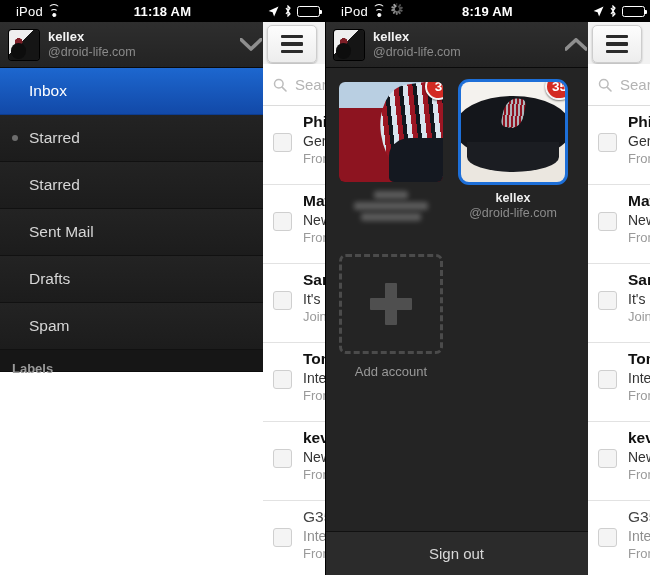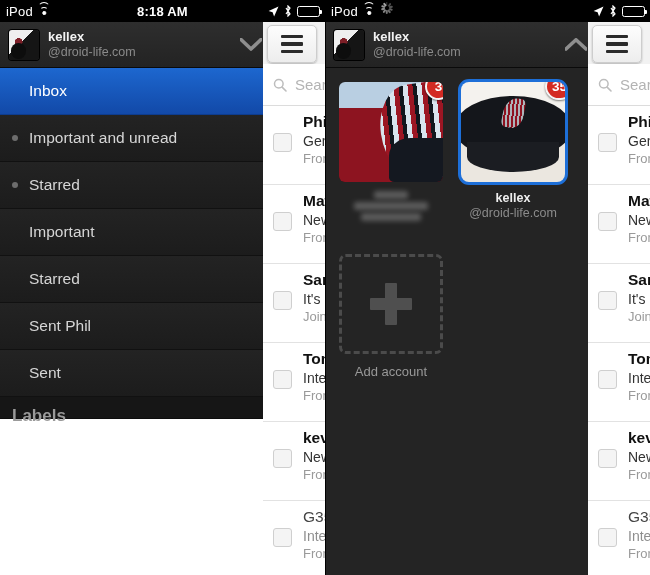--- a/index.html
+++ b/index.html
@@ -11,21 +11,21 @@
   }
   .screens { display:flex; width:650px; height:575px; }
   .screen { position:relative; width:325px; height:575px; overflow:hidden; background:#000; }
 
   
   .statusbar {
     height:22px; background:#000; color:#fff;
     display:flex; align-items:center; position:relative;
     font-size:13px; letter-spacing:.2px;
   }
-  .sb-left { display:flex; align-items:flex-start; gap:5px; padding-left:6px; }
+  .sb-left { display:flex; align-items:center; gap:5px; padding-left:16px; }
   .sb-carrier { font-size:13px; font-weight:400; }
   .wifi { width:13px; height:11px; position:relative; display:inline-block; }
   .wifi i {
     position:absolute; left:50%; bottom:0; transform:translateX(-50%);
     border:1.6px solid #fff; border-bottom-color:transparent;
     border-left-color:transparent; border-right-color:transparent;
     border-radius:50%;
   }
   .wifi i:nth-child(1){ width:13px; height:13px; }
   .wifi i:nth-child(2){ width:8px; height:8px; }
@@ -106,21 +106,21 @@
   .row.active .lbl { color:#fff; }
   .row .badge {
     margin-left:auto; background:#3a3a3a; color:#e2e2e2;
     font-size:11.5px; font-weight:700; border-radius:3px;
     padding:3px 7px; box-shadow:inset 0 1px 0 #4d4d4d;
   }
   .row.active .badge { background:#153f86; color:#eaeaea; box-shadow:inset 0 1px 0 #3a6cc0; }
   .row.section {
     height:22px; background:#161616; border-bottom:1px solid #0d0d0d;
   }
-  .row.section .lbl { color:#9a9a9a; font-size:17px; font-weight:700;margin-top:16px; }
+  .row.section .lbl { color:#9a9a9a; font-size:13px; font-weight:700;margin-top:16px; }
 
   
   .maillist { position:absolute; top:22px; left:0; right:0; bottom:0; background:#fff; }
   .search {
     height:42px; display:flex; align-items:center; padding:0 10px;
     border-bottom:1px solid #dcdcdc; background:#fff;
   }
   .search .mag { width:14px; height:14px; margin-right:8px; flex:none; }
   .search .ph { color:#b3b3b3; font-size:15px; white-space:nowrap; }
   .mail {
@@ -244,21 +244,21 @@
 
     <div class="statusbar">
       <div class="sb-left">
         <span class="sb-carrier">iPod</span>
         <span class="wifi">
             <i></i>
             <i></i>
             <i></i>
           </span>
       </div>
-      <div class="sb-time">8:18 AM</div>
+      <div class="sb-time">11:18 AM</div>
       <div class="sb-right">
         <span class="loc-arrow">
           <svg width="11" height="11" viewBox="0 0 11 11">
               <path d="M10.5 0.5 L0.6 5 L4.6 6.3 L6.1 10.4 Z" fill="#fff"></path>
             </svg>
         </span>
         <span class="bt">
           <svg width="8" height="12" viewBox="0 0 8 12">
               <path d="M2 3 L6 9 L4 11 L4 1 L6 3 L2 9" fill="none" stroke="#fff" stroke-width="1.2"></path>
             </svg>
@@ -289,43 +289,37 @@
     </div>
 
     <div class="sidebar" id="sidebar-left">
         <div class="row active">
           <span class="indent"></span>
           <span class="lbl">Inbox</span>
           <span class="badge">35</span>
         </div>
         <div class="row">
           <span class="dot"></span>
-          <span class="lbl">Important and unread</span>
-          <span class="badge">32</span>
-        </div>
-        <div class="row">
-          <span class="dot"></span>
           <span class="lbl">Starred</span>
-        </div>
-        <div class="row">
-          <span class="indent"></span>
-          <span class="lbl">Important</span>
-          <span class="badge">33</span>
         </div>
         <div class="row">
           <span class="indent"></span>
           <span class="lbl">Starred</span>
         </div>
         <div class="row">
           <span class="indent"></span>
-          <span class="lbl">Sent Phil</span>
+          <span class="lbl">Sent Mail</span>
         </div>
         <div class="row">
           <span class="indent"></span>
-          <span class="lbl">Sent</span>
+          <span class="lbl">Drafts</span>
+        </div>
+        <div class="row">
+          <span class="indent"></span>
+          <span class="lbl">Spam</span>
         </div>
         <div class="row section">
           <span class="lbl">Labels</span>
         </div>
       </div>
 
     <div class="ham-shade"></div>
     <div class="ham-btn">
         <i></i>
         <i></i>
@@ -394,20 +388,21 @@
             <i style="transform: translate(-50%, -50%) rotate(72deg) translateY(-6px); opacity: 0.48;"></i>
             <i style="transform: translate(-50%, -50%) rotate(108deg) translateY(-6px); opacity: 0.54;"></i>
             <i style="transform: translate(-50%, -50%) rotate(144deg) translateY(-6px); opacity: 0.61;"></i>
             <i style="transform: translate(-50%, -50%) rotate(180deg) translateY(-6px); opacity: 0.68;"></i>
             <i style="transform: translate(-50%, -50%) rotate(216deg) translateY(-6px); opacity: 0.74;"></i>
             <i style="transform: translate(-50%, -50%) rotate(252deg) translateY(-6px); opacity: 0.8;"></i>
             <i style="transform: translate(-50%, -50%) rotate(288deg) translateY(-6px); opacity: 0.87;"></i>
             <i style="transform: translate(-50%, -50%) rotate(324deg) translateY(-6px); opacity: 0.93;"></i>
           </span>
       </div>
+      <div class="sb-time">8:19 AM</div>
       <div class="sb-right">
         <span class="loc-arrow">
           <svg width="11" height="11" viewBox="0 0 11 11">
               <path d="M10.5 0.5 L0.6 5 L4.6 6.3 L6.1 10.4 Z" fill="#fff"></path>
             </svg>
         </span>
         <span class="bt">
           <svg width="8" height="12" viewBox="0 0 8 12">
               <path d="M2 3 L6 9 L4 11 L4 1 L6 3 L2 9" fill="none" stroke="#fff" stroke-width="1.2"></path>
             </svg>
@@ -464,20 +459,23 @@
           </div>
         </div>
 
       <div class="addacct">
         <div class="add-box">
           <span class="plus"></span>
         </div>
         <div class="add-lbl">Add account</div>
       </div>
 
+      <div class="signout">
+        <span>Sign out</span>
+      </div>
     </div>
 
     <div class="ham-shade"></div>
     <div class="ham-btn">
         <i></i>
         <i></i>
         <i></i>
       </div>
     <div class="maillist" id="maillist-right" style="left:263px; right:0; top:64px; background:#fff;">
         <div class="search">

